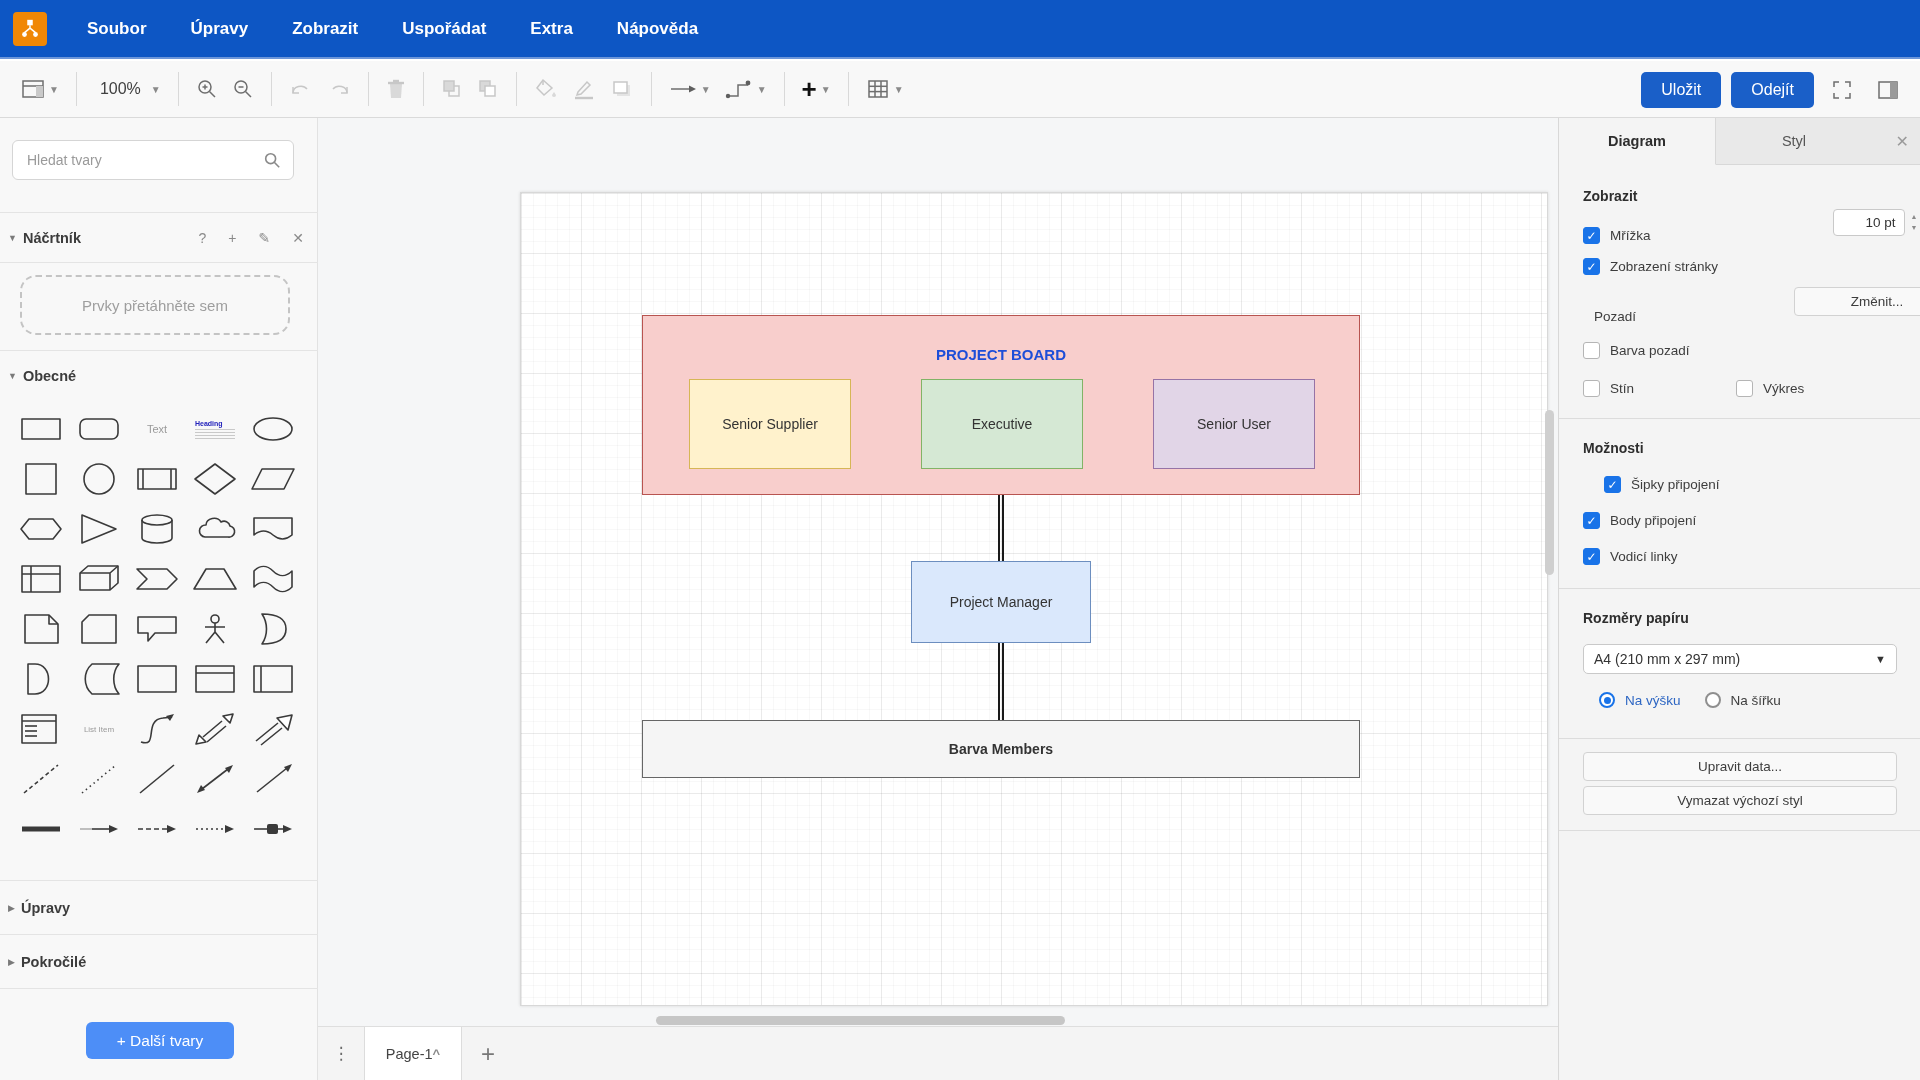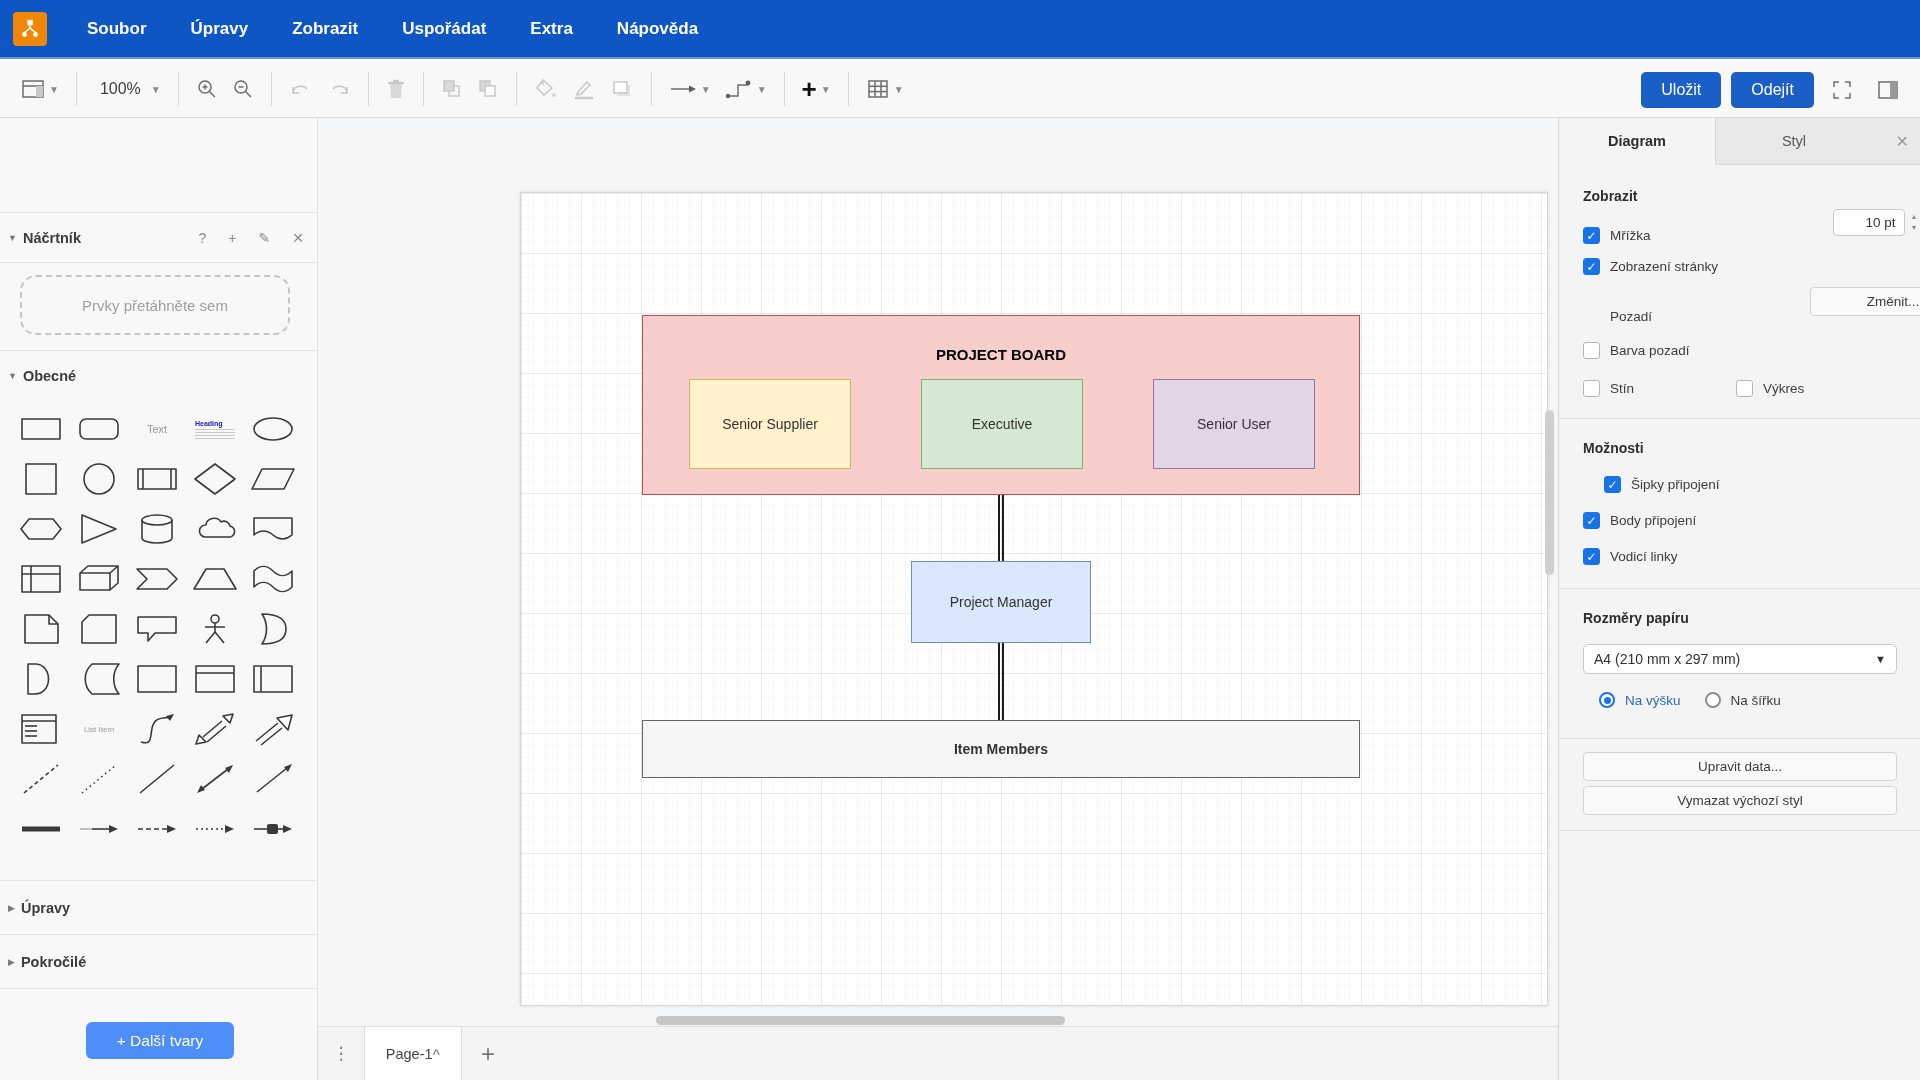--- a/index.html
+++ b/index.html
@@ -66,21 +66,21 @@
         background-image:
           linear-gradient(rgba(0,0,0,.055) 1px,transparent 1px),
           linear-gradient(90deg,rgba(0,0,0,.055) 1px,transparent 1px),
           linear-gradient(rgba(0,0,0,.028) 1px,transparent 1px),
           linear-gradient(90deg,rgba(0,0,0,.028) 1px,transparent 1px);
         background-size:60px 60px,60px 60px,12px 12px,12px 12px;}
   .node{position:absolute;display:flex;align-items:center;justify-content:center;
         border:1px solid;box-sizing:border-box;font-size:14px;color:#333;text-align:center;}
   #board{position:absolute;left:324px;top:197px;width:718px;height:180px;border:1px solid;box-sizing:border-box;}
   #board-label{position:absolute;left:0;top:30px;width:100%;text-align:center;
-               font-weight:bold;font-size:15px;color:#000000;}
+               font-weight:bold;font-size:15px;color:#1d4ed8;}
   #edge-main{position:absolute;left:680px;top:377px;width:6px;height:225px;box-sizing:border-box;
              border-left:2px solid #1a1a1a;border-right:2px solid #1a1a1a;}
   #hscroll{position:absolute;left:338px;top:898px;width:409px;height:9px;border-radius:5px;background:#C6C6C6;}
   #vscroll{position:absolute;left:1227px;top:292px;width:9px;height:165px;border-radius:5px;background:#CFCFCF;}
 
   
   #footer{position:absolute;left:318px;top:1026px;width:1240px;height:54px;background:#F4F4F4;
           border-top:1px solid #DEDEDE;display:flex;align-items:stretch;box-sizing:border-box;}
   #page-menu-btn{width:46px;display:flex;align-items:center;justify-content:center;color:#6b6b6b;font-size:17px;}
   #page-tab{width:96px;background:#fff;border-left:1px solid #DCDCDC;border-right:1px solid #DCDCDC;
@@ -276,20 +276,27 @@
     <div class="tb-btn">
       <svg width="22" height="20" viewBox="0 0 22 20" class="tb-ic" stroke="#555">
         <rect x="2" y="2" width="18" height="16"></rect>
           <rect x="13" y="2" width="7" height="16" fill="#9a9a9a" stroke="none"></rect>
       </svg>
     </div>
   </div>
 </div>
 
 <div id="sidebar">
+  <div id="search-box">
+    <input type="text" placeholder="Hledat tvary" style="">
+    <svg width="18" height="18" viewBox="0 0 20 20" style="margin-right:12px;stroke:#8a8a8a;fill:none;stroke-width:1.8;">
+      <circle cx="8.5" cy="8.5" r="5.5"></circle>
+        <line x1="12.5" y1="12.5" x2="18" y2="18"></line>
+    </svg>
+  </div>
   <div class="side-divider" style="top:94px;"></div>
 
   <div class="section-hdr" style="top:104px;height:32px;">
     <span class="tri">▼</span>
     <span>Náčrtník</span>
     <span class="scr-icons">
       <span>?</span>
       <span>+</span>
       <span>✎</span>
       <span>✕</span>
@@ -593,21 +600,21 @@
     <div class="node" style="left: 510px; top: 63px; width: 162px; height: 90px; background: rgb(225, 213, 231); border-color: rgb(150, 115, 166);">
       <span>Senior User</span>
     </div>
   </div>
 
   <div class="node" style="left: 593px; top: 443px; width: 180px; height: 82px; background: rgb(218, 232, 252); border-color: rgb(108, 142, 191);">
     <span>Project Manager</span>
   </div>
 
   <div class="node" style="left: 324px; top: 602px; width: 718px; height: 58px; font-weight: bold; color: rgb(51, 51, 51); background: rgb(245, 245, 245); border-color: rgb(102, 102, 102);">
-    <span>Item Members</span>
+    <span>Barva Members</span>
   </div>
 
   <div id="hscroll"></div>
   <div id="vscroll"></div>
 </div>
 
 <div id="footer">
   <div id="page-menu-btn">
     <span>⋮</span>
   </div>
@@ -641,21 +648,21 @@
 
     </span>
   </div>
 
   <div class="p-row" style="top:140px;">
     <span class="cb checked"></span>
     <span>Zobrazení stránky</span>
   </div>
 
   <div class="p-row" style="top:184px;width:314px;">
-    <span style="margin-left:27px;">Pozadí</span>
+    <span style="margin-left:11px;">Pozadí</span>
     <span style="position:relative;flex:1;height:29px;">
       <button class="p-btn" id="bg-change-btn">Změnit...</button>
     </span>
   </div>
 
   <div class="p-row" style="top:224px;">
     <span class="cb"></span>
     <span>Barva pozadí</span>
   </div>
 

